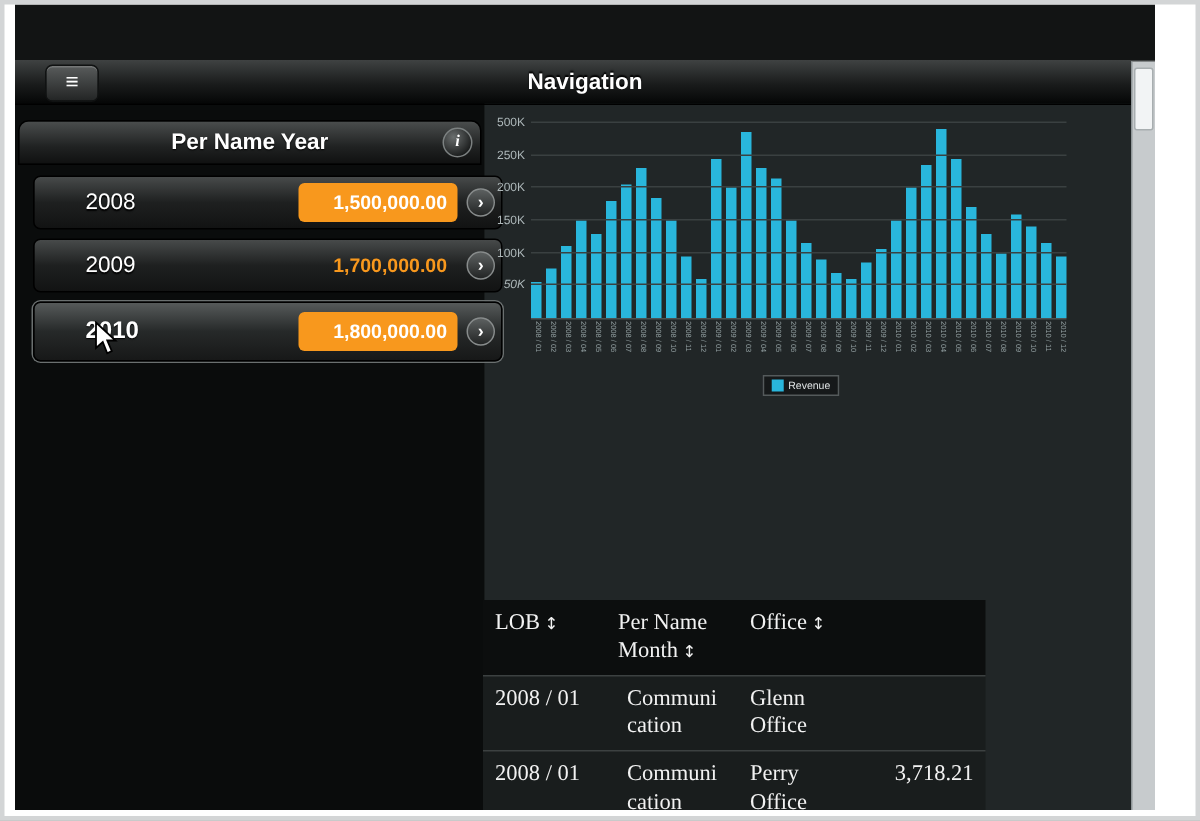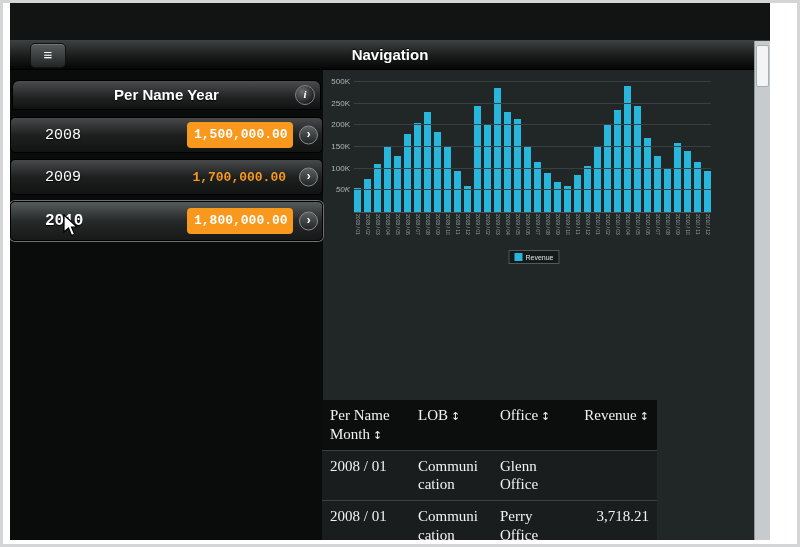--- a/index.html
+++ b/index.html
@@ -37,21 +37,21 @@
     background:linear-gradient(#4a4d4d,#202222 60%,#101111); z-index:4;
   }
   .panel-title { line-height:28px; text-align:center; color:#fff; font-weight:bold; font-size:15px; text-shadow:0 1px 1px #000; }
   .info-btn {
     position:absolute; right:5px; top:4px; width:20px; height:20px; box-sizing:border-box;
     border-radius:50%; border:1px solid #7c8181; cursor:pointer;
     background:radial-gradient(circle at 35% 30%, #6a6e6e, #1c1e1e 75%);
     color:#fff; font-size:11px; font-style:italic; font-weight:bold;
     font-family:"Liberation Serif", serif; text-align:center; line-height:17px;
   }
-  #year-list { position:absolute; left:0; top:114px; width:313px; z-index:4;font-family:Liberation Mono, monospace; }
+  #year-list { position:absolute; left:12px; top:114px; width:313px; z-index:4; }
   .year-row {
     position:relative; height:36px; margin-bottom:6px; box-sizing:border-box;
     border-radius:5px; border:1px solid #000; cursor:pointer;
     background:linear-gradient(#474a4a,#1e2020 50%,#121313);
   }
   .year-row.active {
     height:40px;
     background:linear-gradient(#565a5a,#262929 50%,#171818);
     box-shadow:0 0 0 1px #6b7070;
   }
@@ -315,24 +315,23 @@
     <div class="ylab" style="top: 124.333px; font-style: italic;">50K</div>
         <div class="ylab" style="top: 102.667px;">100K</div>
         <div class="ylab" style="top: 81px;">150K</div>
         <div class="ylab" style="top: 59.3333px;">200K</div>
         <div class="ylab" style="top: 37.6667px;">250K</div>
         <div class="ylab" style="top: 16px;">500K</div>
       </div>
 
     <div id="table">
       <div id="thead" class="trow thead">
+          <div class="tcell" style="width: 82px;"><span>LOB</span><span class="sort">↕</span></div>
           <div class="tcell" style="width: 88px;"><span>Per Name Month</span><span class="sort">↕</span></div>
-          <div class="tcell" style="width: 82px;"><span>LOB</span><span class="sort">↕</span></div>
           <div class="tcell" style="width: 78px;"><span>Office</span><span class="sort">↕</span></div>
-          <div class="tcell right" style="width: 87px;"><span>Revenue</span><span class="sort">↕</span></div>
         </div>
       <div id="tbody">
           <div class="trow tbody-row">
             <div class="tcell" style="width: 88px;">2008 / 01</div>
             <div class="tcell break" style="width: 82px;">Communication</div>
             <div class="tcell" style="width: 78px;">Glenn Office</div>
           </div>
           <div class="trow tbody-row">
             <div class="tcell" style="width: 88px;">2008 / 01</div>
             <div class="tcell break" style="width: 82px;">Communication</div>

